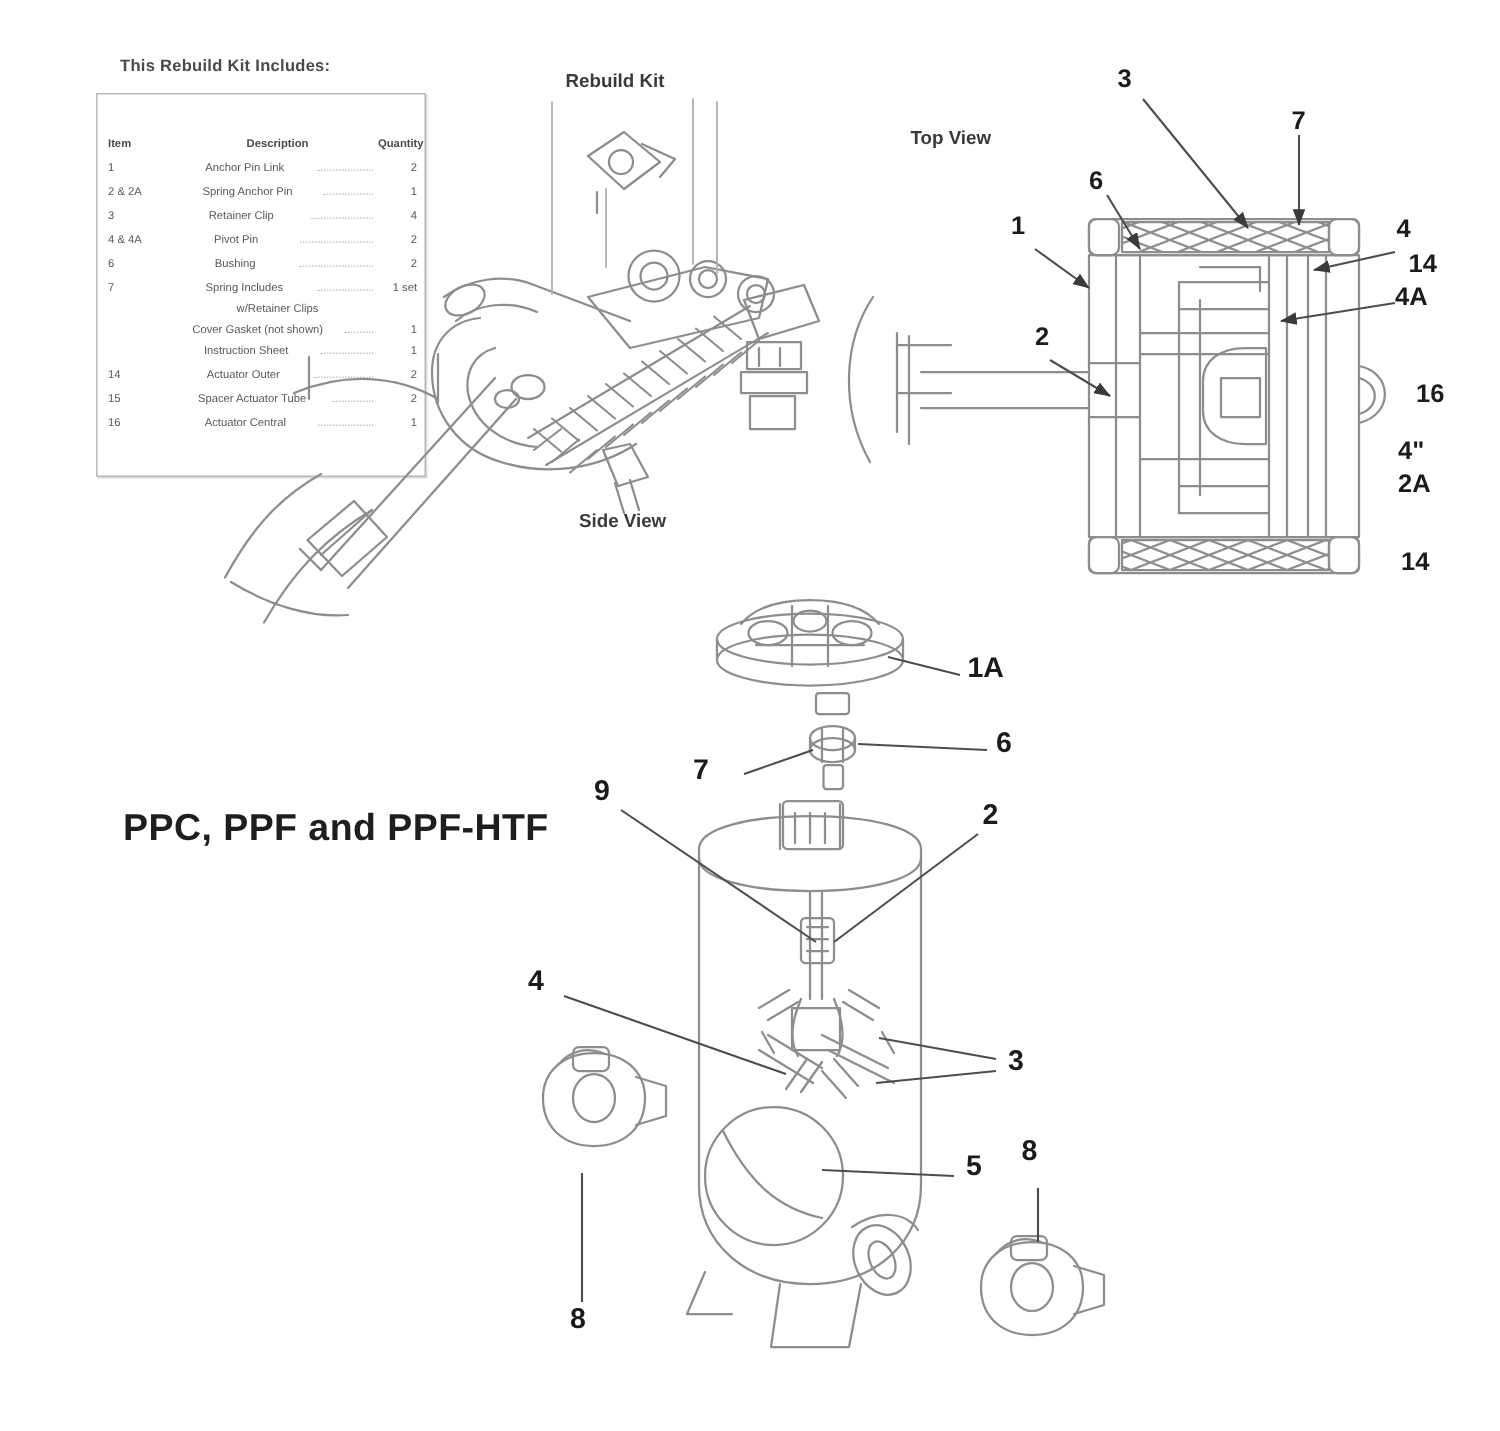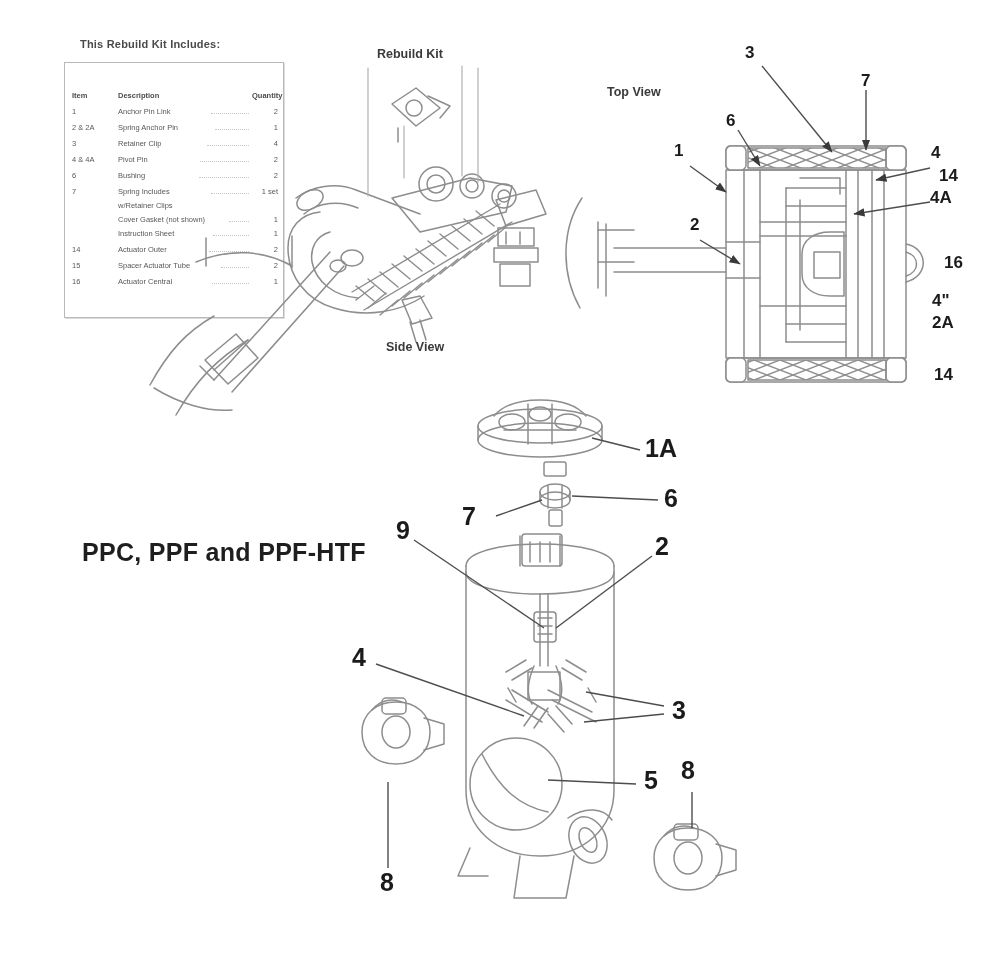--- a/index.html
+++ b/index.html
@@ -27,21 +27,21 @@
   }
   .kit-inner{position:absolute;left:72px;top:84px;width:206px;}
   .kit-row{
     display:flex;align-items:flex-end;
     font-size:7.5px;color:#585858;line-height:1.05;
     height:16px;filter:blur(.35px);
   }
   .kit-row.head{font-weight:bold;color:#4b4b4b;}
   .kit-row.sub{height:14px;}
   .c-item{width:46px;flex:0 0 46px;white-space:nowrap;overflow:hidden;}
-  .c-desc{flex:1 1 auto;white-space:nowrap;overflow:hidden;position:relative;}
+  .c-desc{flex:1 1 auto;white-space:nowrap;overflow:hidden;position:relative;text-align:center;}
   .c-qty{width:26px;flex:0 0 26px;text-align:right;white-space:nowrap;}
   .dots{
     flex:1 1 auto;border-bottom:1px dotted #c6c6c6;margin:0 3px 2px 3px;height:7px;
   }
 
   
   .caption{
     position:absolute;font-size:12.5px;font-weight:bold;color:#3a3a3a;
     white-space:nowrap;filter:blur(.3px);
   }
@@ -52,21 +52,21 @@
     position:absolute;left:82px;top:538px;
     font-size:25px;font-weight:bold;color:#1e1e1e;white-space:nowrap;
     letter-spacing:.3px;
   }
 
   
   .callout{
     position:absolute;font-weight:bold;color:#1b1b1b;white-space:nowrap;
     line-height:1;
   }
-  .cz-lg{font-size:25px;text-align:center;}
+  .cz-lg{font-size:19px;text-align:center;}
   .cz-md{font-size:17px;}
 </style>
 </head>
 <body>
 
 <div id="stage">
 
   <div class="kit-title">This Rebuild Kit Includes:</div>
   <div class="kit-box"></div>
 

